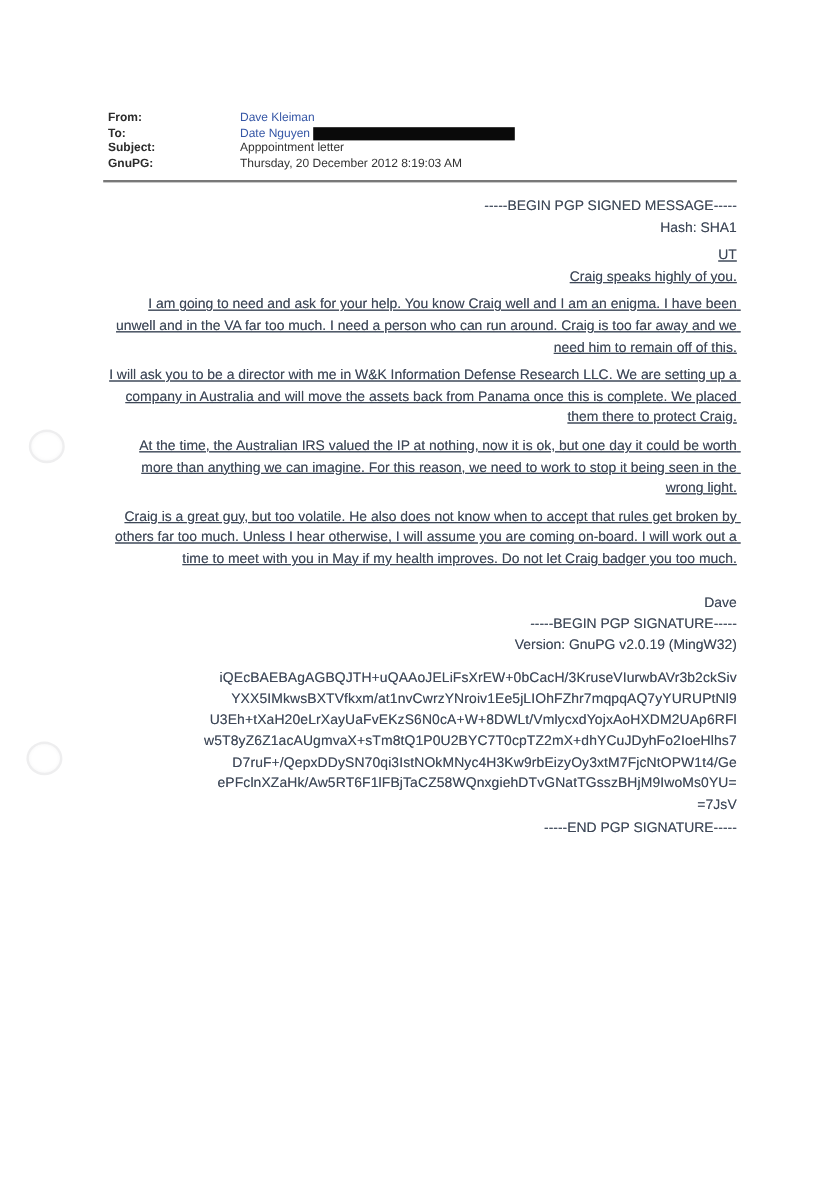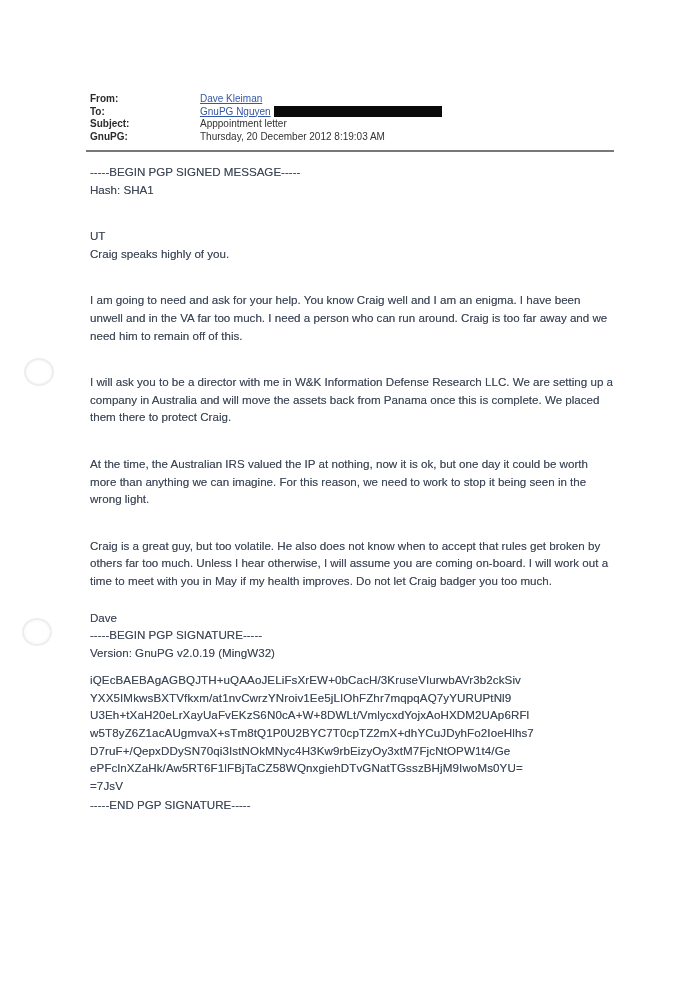--- a/index.html
+++ b/index.html
@@ -30,21 +30,20 @@
   .hrow { display: flex; align-items: center; }
   .hlabel {
     width: 110px;
     flex: 0 0 110px;
     font-weight: bold;
     color: #2b2b2b;
   }
   .hvalue { color: #333333; }
   .hvalue.link {
     color: #3657a6;
-    text-decoration: underline;
   }
   .redaction {
     display: inline-block;
     width: 168px;
     height: 11px;
     background: #0a0a0a;
     margin-left: 3px;
     vertical-align: middle;
   }
   .header-rule {
@@ -53,23 +52,24 @@
     margin: 7px 0 0 -4px;
     width: 528px;
   }
   
   .mail-body {
     margin-top: 11px;
     font-size: 11.6px;
     line-height: 17.6px;
     color: #3d4757;
     text-shadow: 0 0 0.4px rgba(61,71,87,0.55);
+    text-align: right;
   }
   .line { white-space: pre-wrap; }
-  .para { margin-top: 29px; }
+  .para { margin-top: 6px; text-decoration: underline; }
   .signoff { margin-top: 19px; }
   .sig-block { margin-top: 10px; }
   .sig-line { letter-spacing: 0.1px; }
   .sig-footer { margin-top: 2px; }
   
   .hole-punch {
     position: absolute;
     width: 26px;
     height: 24px;
     border-radius: 50%;
@@ -89,21 +89,21 @@
 
   <div class="content">
 
     <div class="mail-header">
       <div class="hrow">
         <span class="hlabel">From:</span>
         <span class="hvalue link">Dave Kleiman</span>
       </div>
       <div class="hrow">
         <span class="hlabel">To:</span>
-        <span class="hvalue link">GnuPG Nguyen</span>
+        <span class="hvalue link">Date Nguyen</span>
         <span class="redaction"></span>
       </div>
       <div class="hrow">
         <span class="hlabel">Subject:</span>
         <span class="hvalue">Apppointment letter</span>
       </div>
       <div class="hrow">
         <span class="hlabel">GnuPG:</span>
         <span class="hvalue">Thursday, 20 December 2012 8:19:03 AM</span>
       </div>

